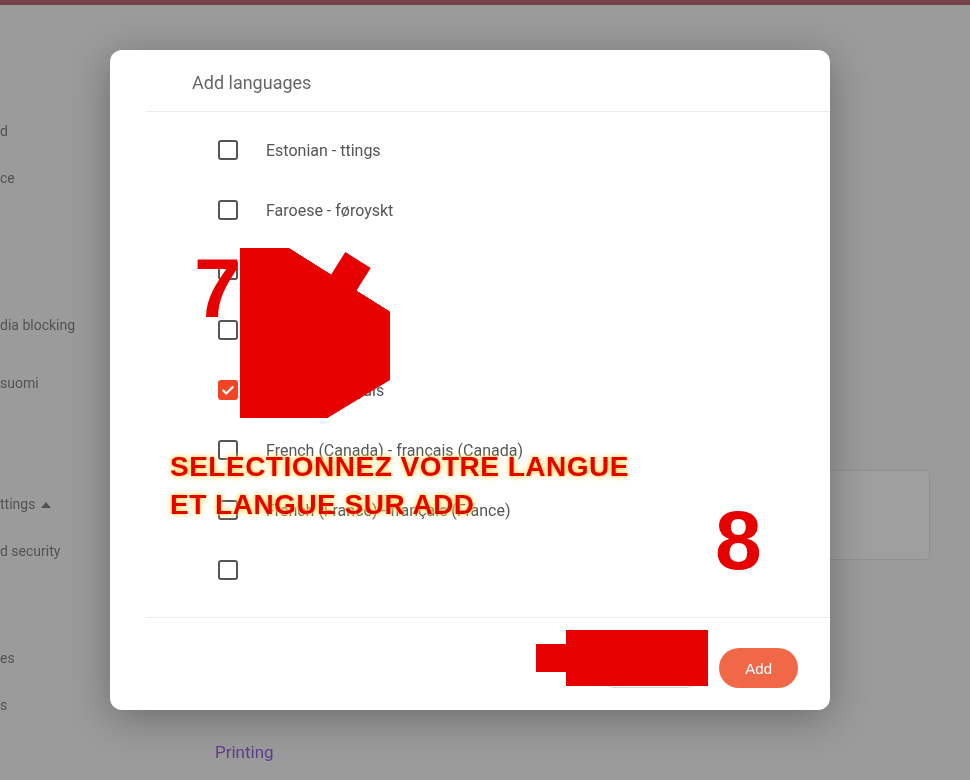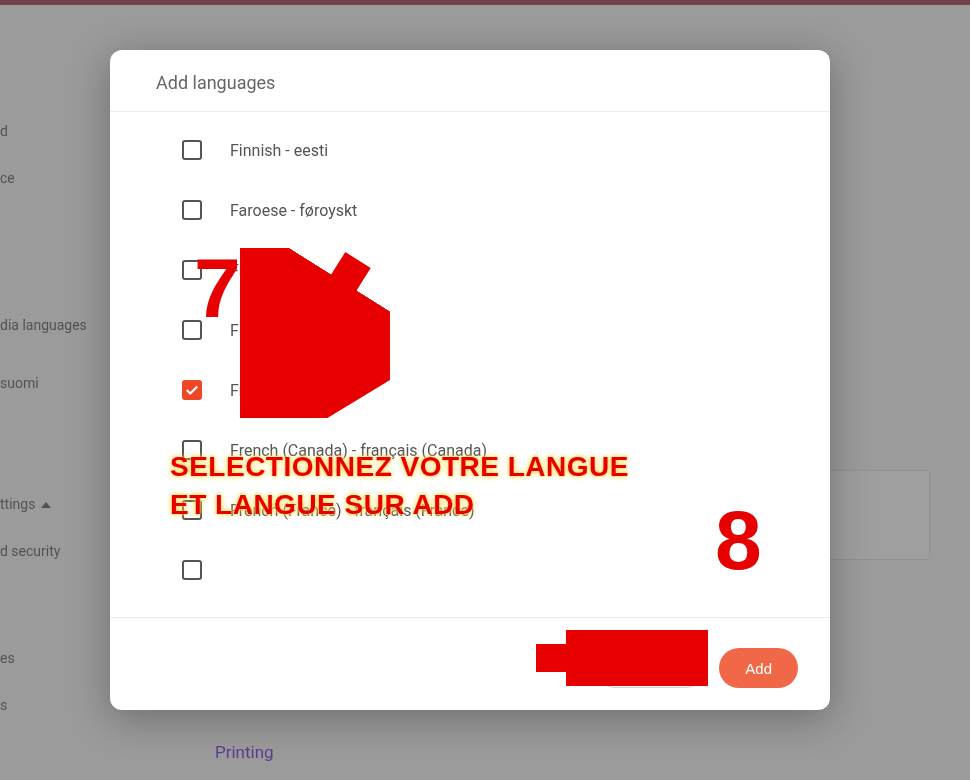--- a/index.html
+++ b/index.html
@@ -72,20 +72,21 @@
       left: 110px;
       top: 50px;
       width: 720px;
       height: 660px;
       background: #fff;
       border-radius: 12px;
       box-shadow: 0 8px 40px rgba(0,0,0,0.3);
       display: flex;
       flex-direction: column;
       overflow: hidden;
+      padding-left: 36px;
     }
     .modal-header {
       padding: 22px 46px 18px 46px;
       border-bottom: 1px solid #ececec;
     }
     .modal-title {
       font-size: 18px;
       color: #666;
       font-weight: 400;
     }
@@ -191,21 +192,21 @@
     .arrow svg { display:block; }
   </style>
 </head>
 <body>
 
 <div class="bg">
   <div class="topbar"></div>
   <div class="side">
     <div style="margin-top:72px">d</div>
     <div style="margin-top:8px">ce</div>
-    <div style="margin-top:108px">dia languages</div>
+    <div style="margin-top:108px">dia blocking</div>
     <div style="margin-top:18px">suomi</div>
     <div style="margin-top:82px">
       <span>ttings</span><span class="collapse-caret"></span>
     </div>
     <div style="margin-top:8px">d security</div>
     <div style="margin-top:68px">es</div>
     <div style="margin-top:8px">s</div>
   </div>
   <div class="section-box"></div>
   <div class="printing">Printing</div>
@@ -214,21 +215,21 @@
 <div class="dim-overlay"></div>
 
 <div class="modal">
   <div class="modal-header">
     <div class="modal-title">Add languages</div>
   </div>
 
   <div class="modal-body">
     <div class="lang-row">
       <span class="chk"></span>
-      <span class="lang-label">Finnish - eesti</span>
+      <span class="lang-label">Estonian - ttings</span>
     </div>
     <div class="lang-row">
       <span class="chk"></span>
       <span class="lang-label">Faroese - føroyskt</span>
     </div>
     <div class="lang-row">
       <span class="chk"></span>
       <span class="lang-label">Filipino</span>
     </div>
     <div class="lang-row">

